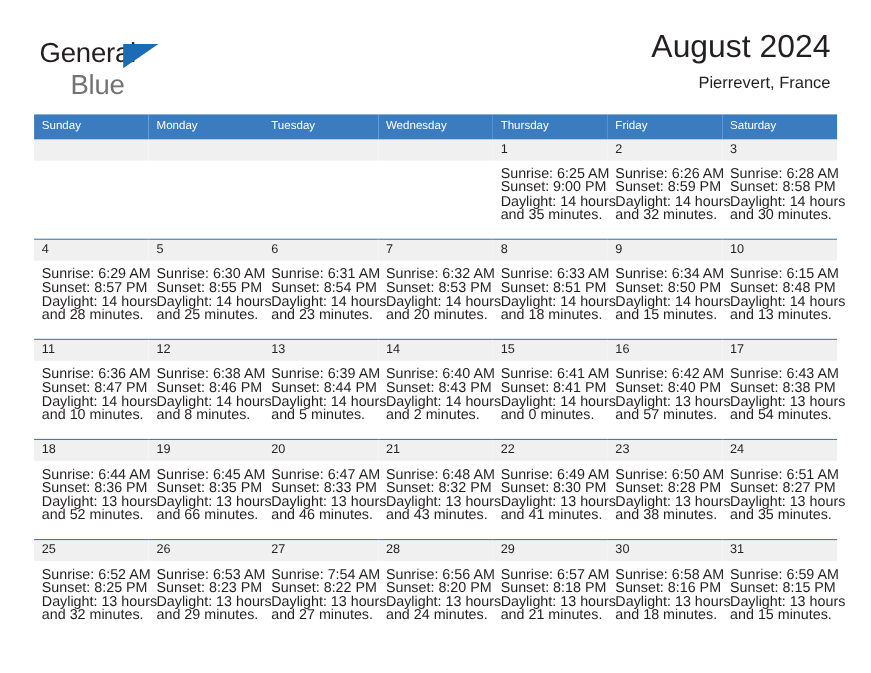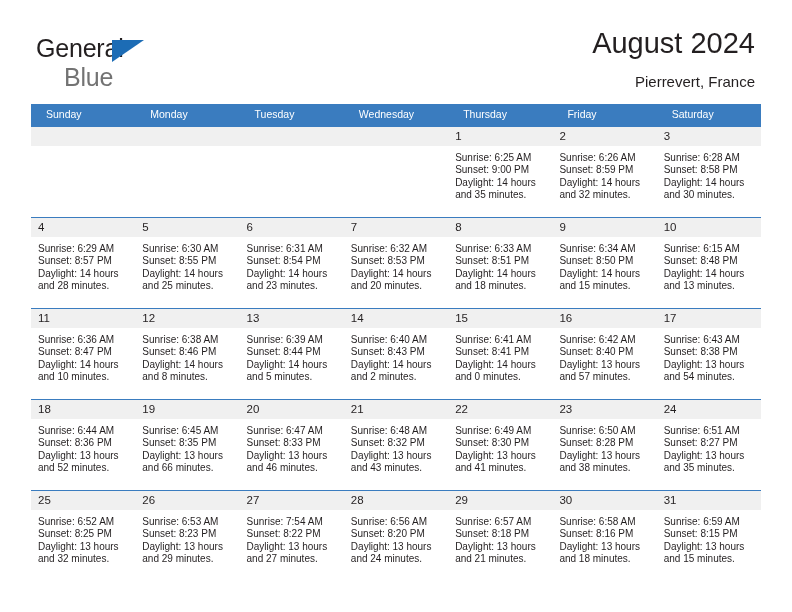--- a/index.html
+++ b/index.html
@@ -72,21 +72,21 @@
   }
   .cal-title {
     font-size: 29px;
     color: #231f20;
     line-height: 1.1;
     white-space: nowrap;
   }
   .cal-subtitle {
     font-size: 15px;
     color: #231f20;
-    margin-top: 14px;
+    margin-top: 8px;
     line-height: 1.1;
     white-space: nowrap;
   }
 
   
   .calendar {
     position: absolute;
     left: 31px;
     top: 104px;
     width: 730px;
@@ -94,21 +94,21 @@
     table-layout: fixed;
   }
   .calendar col { width: 104.28px; }
 
   .calendar thead th {
     background: #3a7cbf;
     color: #ffffff;
     font-size: 10.5px;
     font-weight: normal;
     text-align: left;
-    padding: 5px 0 6px 15px;
+    padding: 5px 0 6px 7px;
     height: 10px;
     line-height: 1.1;
   }
 
   .calendar tbody tr.week-row > td {
     border-top: 1.6px solid #3a7cbf;
     vertical-align: top;
     padding: 0;
     height: 90px;
   }
@@ -129,21 +129,21 @@
     line-height: 1.1;
     height: 12px;
     box-sizing: content-box;
   }
   .cell.empty .daynum {
     background: #f0f0f0;
     color: transparent;
   }
   .info {
     padding: 6px 6px 0 7px;
-    font-size: 10px;
+    font-size: 13px;
     line-height: 12.6px;
     color: #231f20;
   }
   .info div { white-space: nowrap; }
 </style>
 </head>
 <body>
 
 <div class="page">
 

